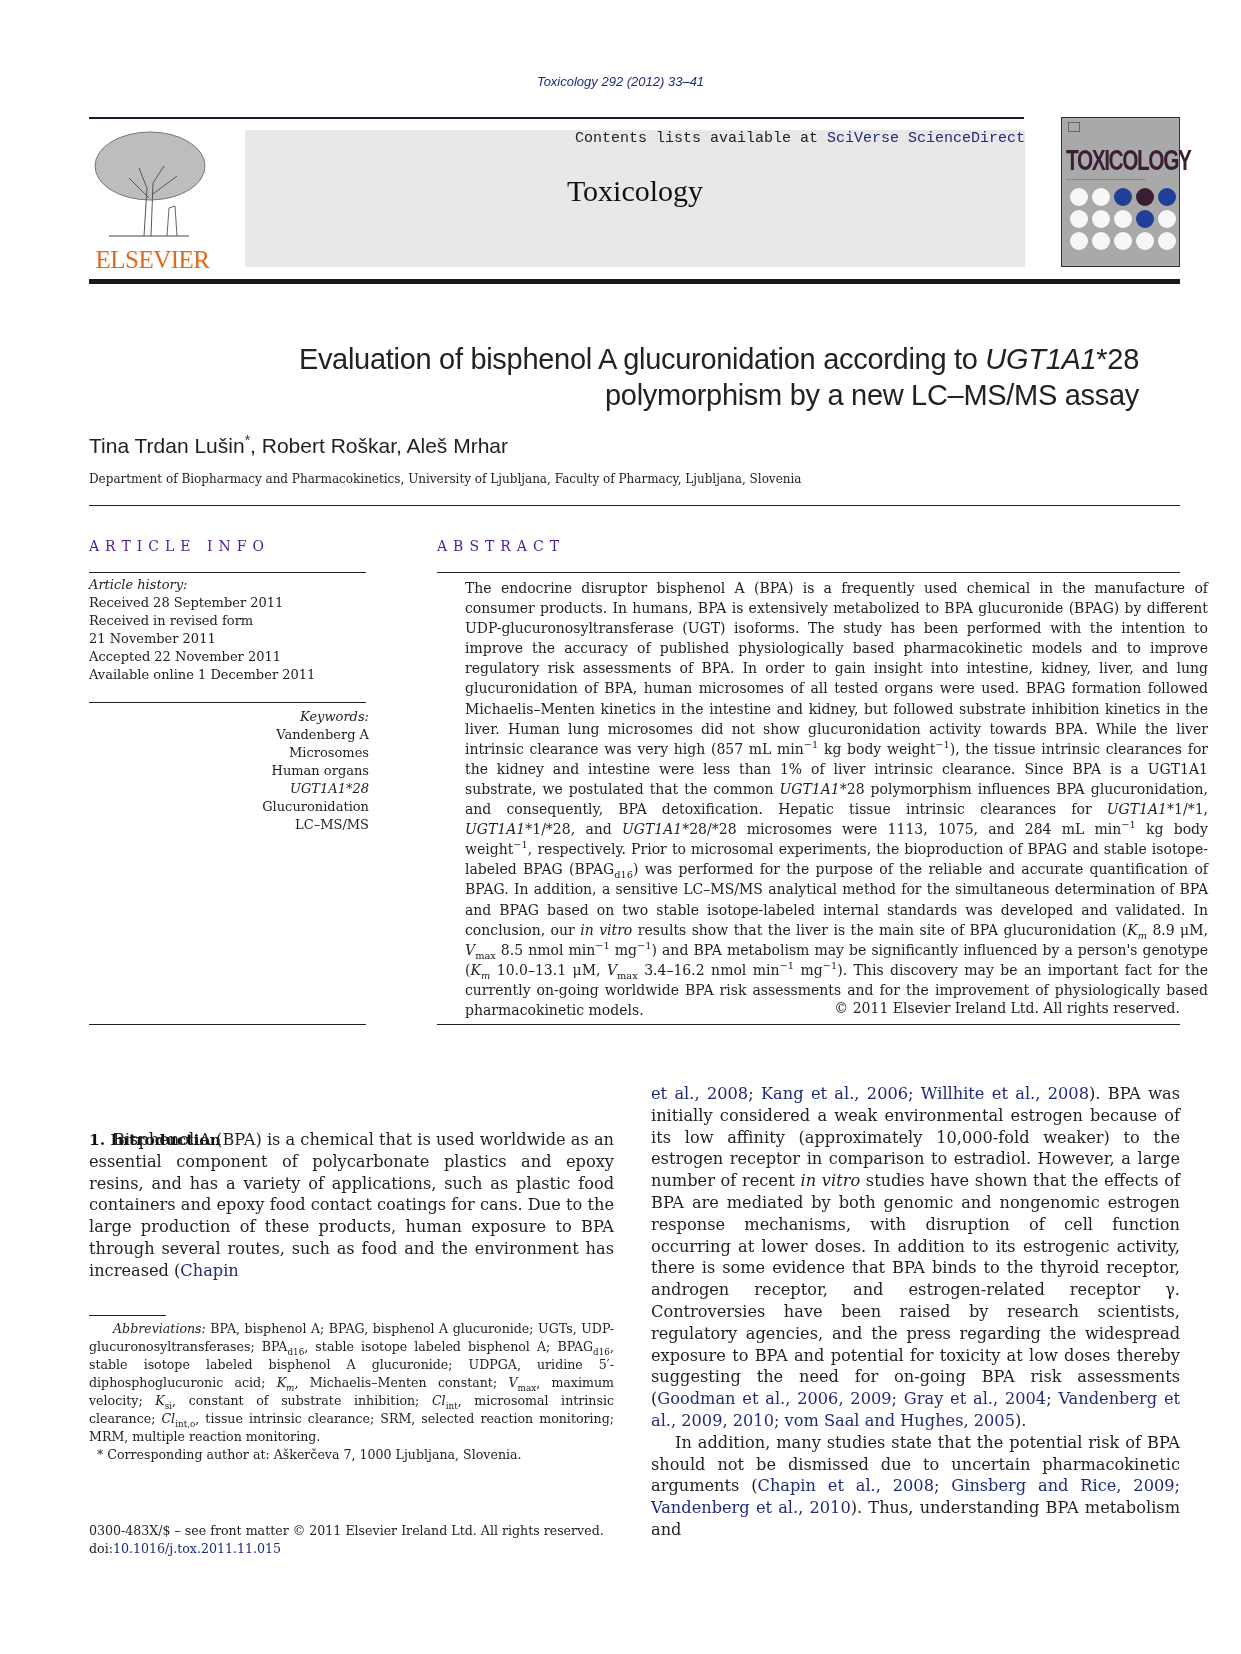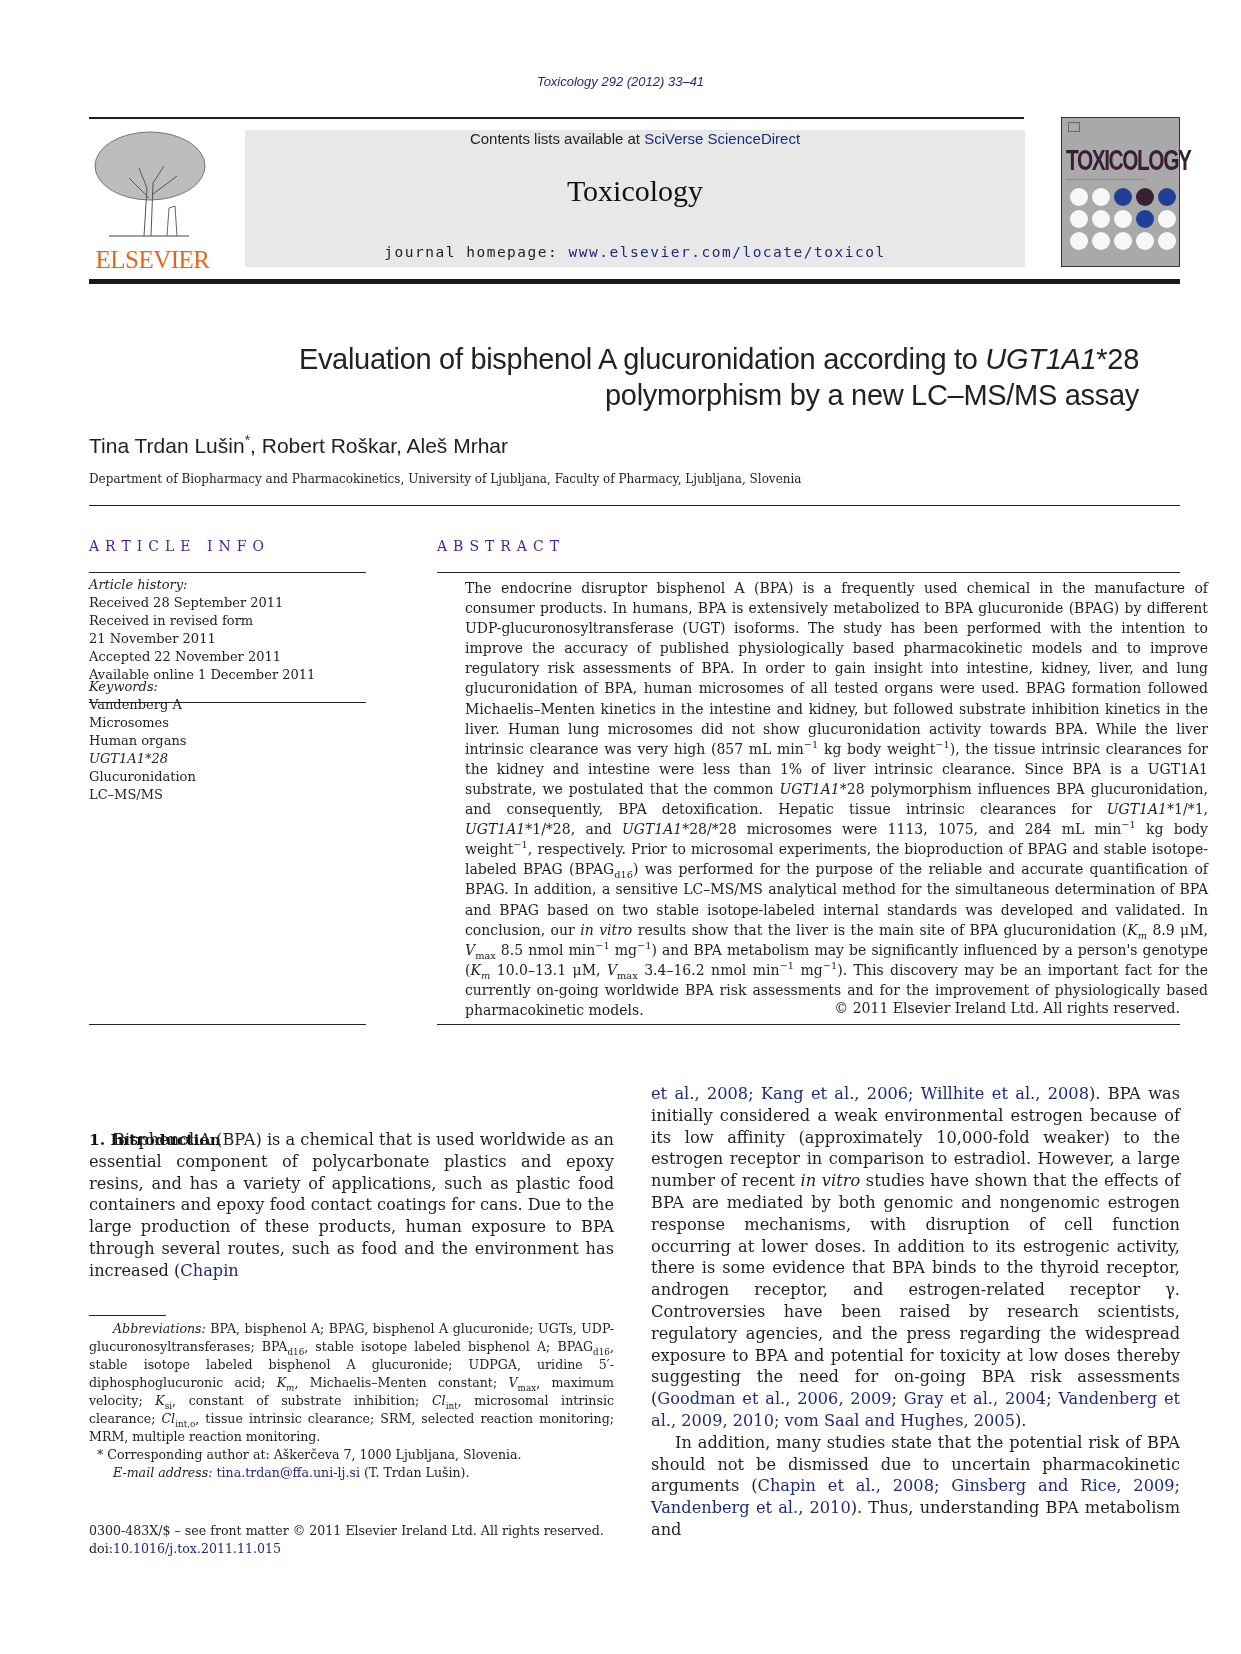--- a/index.html
+++ b/index.html
@@ -5,21 +5,21 @@
   * { box-sizing: border-box; margin: 0; padding: 0; }
   body { width: 1241px; height: 1654px; background: #fff; position: relative; font-family: "DejaVu Serif", serif; color: #1a1a1a; overflow: hidden; }
   .abs { position: absolute; }
   a, .link { color: #1f2a7a; text-decoration: none; }
   .journal-ref { top: 74px; left: 0; width: 1241px; text-align: center; font-family: "Liberation Sans", sans-serif; font-size: 13px; color: #1f2a7a; font-style: italic; }
   .top-rule { top: 117px; left: 89px; width: 935px; height: 2px; background: #1a1a3a; }
   .elsevier-logo { top: 128px; left: 89px; width: 127px; height: 145px; }
   .tree { width: 122px; height: 110px; margin: 0 auto; }
   .elsevier-word { font-family: "Liberation Serif", serif; color: #e06a1b; font-size: 25px; text-align: center; letter-spacing: -0.5px; margin-top: 4px; }
   .banner { top: 130px; left: 245px; width: 780px; height: 137px; background: #e8e8e8; }
-  .banner .contents { position: absolute; top: 0; width: 100%; text-align: center; font-family: Liberation Sans, sans-serif; font-size: 15px; color: #222; }
+  .banner .contents { position: absolute; top: 0; width: 100%; text-align: right; font-family: Liberation Mono, monospace; font-size: 15px; color: #222; }
   .banner .jtitle { position: absolute; top: 44px; width: 100%; text-align: center; font-family: "Liberation Serif", serif; font-size: 30px; color: #111; }
   .banner .homepage { position: absolute; top: 114px; width: 100%; text-align: center; font-family: "DejaVu Sans Mono", monospace; font-size: 14.5px; letter-spacing: 1.5px; color: #222; }
   .cover { top: 117px; left: 1061px; width: 119px; height: 150px; background: #a9a9a9; border: 1px solid #333; }
   .cover .pub { position: absolute; top: 4px; left: 6px; width: 12px; height: 10px; border: 1px solid #666; }
   .cover .ctitle { position: absolute; top: 26px; left: 4px; width: 110px; height: 36px; font-family: "Liberation Sans", sans-serif; font-weight: bold; font-size: 29px; color: #3a1e33; letter-spacing: -2px; transform: scaleX(0.72); transform-origin: left; white-space: nowrap; border-bottom: 1px solid #8a8a8a; }
   .cover .dots { position: absolute; top: 70px; left: 8px; display: grid; grid-template-columns: repeat(5, 18px); gap: 4px 4px; }
   .cover .dot { width: 18px; height: 18px; border-radius: 50%; background: #f7f7f7; }
   .cover .dot.blue { background: #1f3f99; }
   .cover .dot.dark { background: #3a1e33; }
   .thick-rule { top: 279px; left: 89px; width: 1091px; height: 5px; background: #1a1a1a; }
@@ -59,23 +59,20 @@
     </g>
   </svg>
   <div class="elsevier-word">ELSEVIER</div>
 </div>
 
 <div class="abs banner">
   <div class="contents">
     <span>Contents lists available at </span><span class="link">SciVerse ScienceDirect</span>
   </div>
   <div class="jtitle">Toxicology</div>
-  <div class="homepage">
-    <span>journal homepage: </span><span class="link">www.elsevier.com/locate/toxicol</span>
-  </div>
 </div>
 
 <div class="abs cover">
   <div class="pub"></div>
   <div class="ctitle">TOXICOLOGY</div>
   <div class="dots">
     <div class="dot"></div>
       <div class="dot"></div>
       <div class="dot blue"></div>
       <div class="dot dark"></div>
@@ -110,21 +107,21 @@
 <div class="abs rule" style="top:572px;left:89px;width:277px;"></div>
 <div class="abs info-block" style="top:576px;">
   <div class="h">Article history:</div>
   <div>Received 28 September 2011</div>
   <div>Received in revised form</div>
   <div>21 November 2011</div>
   <div>Accepted 22 November 2011</div>
   <div>Available online 1 December 2011</div>
 </div>
 <div class="abs rule" style="top:702px;left:89px;width:277px;"></div>
-<div class="abs info-block" style="top:678px;">
+<div class="abs info-block" style="top:708px;text-align:right;">
   <div class="h">Keywords:</div>
   <div>Vandenberg A</div>
   <div>Microsomes</div>
   <div>Human organs</div>
   <div style="font-style:italic">UGT1A1*28</div>
   <div>Glucuronidation</div>
   <div>LC–MS/MS</div>
 </div>
 <div class="abs rule" style="top:1024px;left:89px;width:277px;"></div>
 
@@ -143,19 +140,18 @@
 
 <div class="abs col" style="top:1083px;left:651px;width:529px;">
   <div><span class="link">et al., 2008; Kang et al., 2006; Willhite et al., 2008</span><span>). BPA was initially considered a weak environmental estrogen because of its low affinity (approximately 10,000-fold weaker) to the estrogen receptor in comparison to estradiol. However, a large number of recent </span><i>in vitro</i><span> studies have shown that the effects of BPA are mediated by both genomic and nongenomic estrogen response mechanisms, with disruption of cell function occurring at lower doses. In addition to its estrogenic activity, there is some evidence that BPA binds to the thyroid receptor, androgen receptor, and estrogen-related receptor γ. Controversies have been raised by research scientists, regulatory agencies, and the press regarding the widespread exposure to BPA and potential for toxicity at low doses thereby suggesting the need for on-going BPA risk assessments (</span><span class="link">Goodman et al., 2006, 2009; Gray et al., 2004; Vandenberg et al., 2009, 2010; vom Saal and Hughes, 2005</span><span>).</span></div>
   <div class="indent"><span>In addition, many studies state that the potential risk of BPA should not be dismissed due to uncertain pharmacokinetic arguments (</span><span class="link">Chapin et al., 2008; Ginsberg and Rice, 2009; Vandenberg et al., 2010</span><span>). Thus, understanding BPA metabolism and</span></div>
 </div>
 
 <div class="abs footnote-rule"></div>
 <div class="abs footnotes">
   <div class="indent"><i>Abbreviations:</i><span>  BPA, bisphenol A; BPAG, bisphenol A glucuronide; UGTs, UDP-glucuronosyltransferases; BPA</span><sub>d16</sub><span>, stable isotope labeled bisphenol A; BPAG</span><sub>d16</sub><span>, stable isotope labeled bisphenol A glucuronide; UDPGA, uridine 5′-diphosphoglucuronic acid; </span><i>K</i><sub><i>m</i></sub><span>, Michaelis–Menten constant; </span><i>V</i><sub>max</sub><span>, maximum velocity; </span><i>K</i><sub>si</sub><span>, constant of substrate inhibition; </span><i>Cl</i><sub>int</sub><span>, microsomal intrinsic clearance; </span><i>Cl</i><sub>int,o</sub><span>, tissue intrinsic clearance; SRM, selected reaction monitoring; MRM, multiple reaction monitoring.</span></div>
   <div style="padding-left:8px">* Corresponding author at: Aškerčeva 7, 1000 Ljubljana, Slovenia.</div>
-  <div class="indent"><i>E-mail address:</i> <span class="link">tina.trdan@ffa.uni-lj.si</span><span> (T. Trdan Lušin).</span></div>
 </div>
 
 <div class="abs front-matter">
   <div>0300-483X/$ – see front matter © 2011 Elsevier Ireland Ltd. All rights reserved.</div>
   <div><span>doi:</span><span class="link">10.1016/j.tox.2011.11.015</span></div>
 </div>
 
 </body></html>

